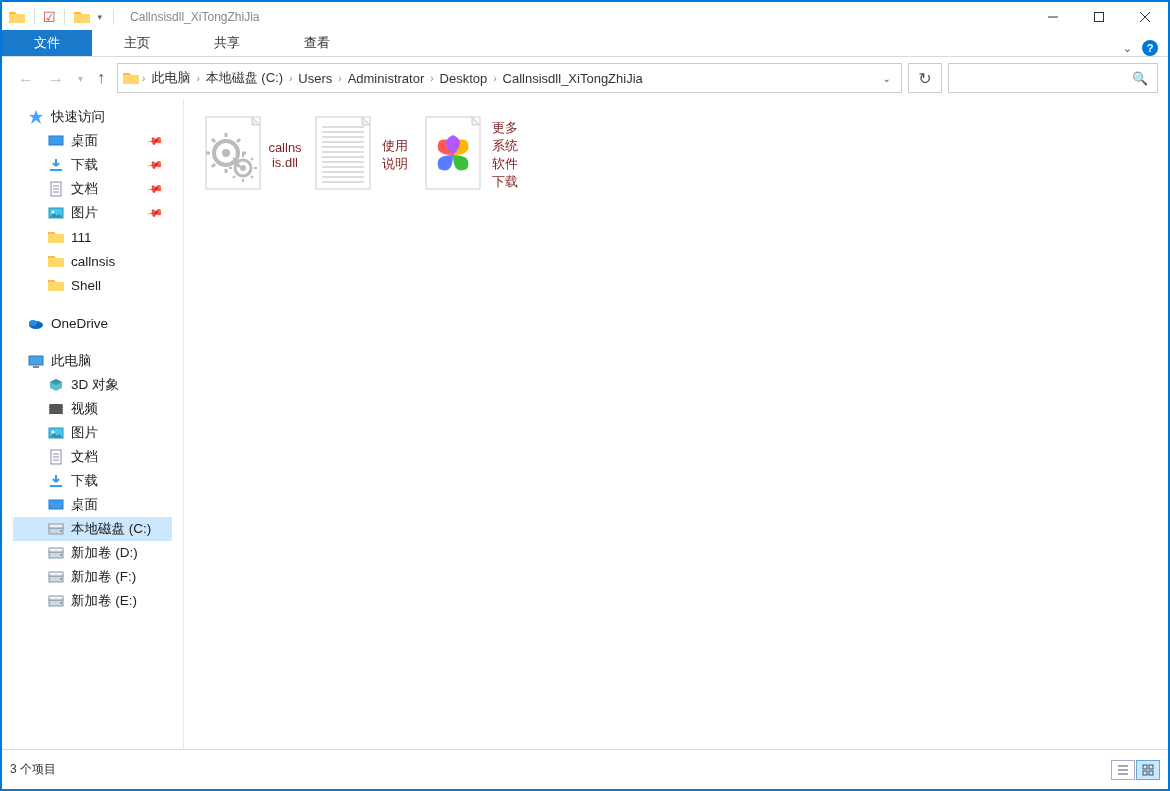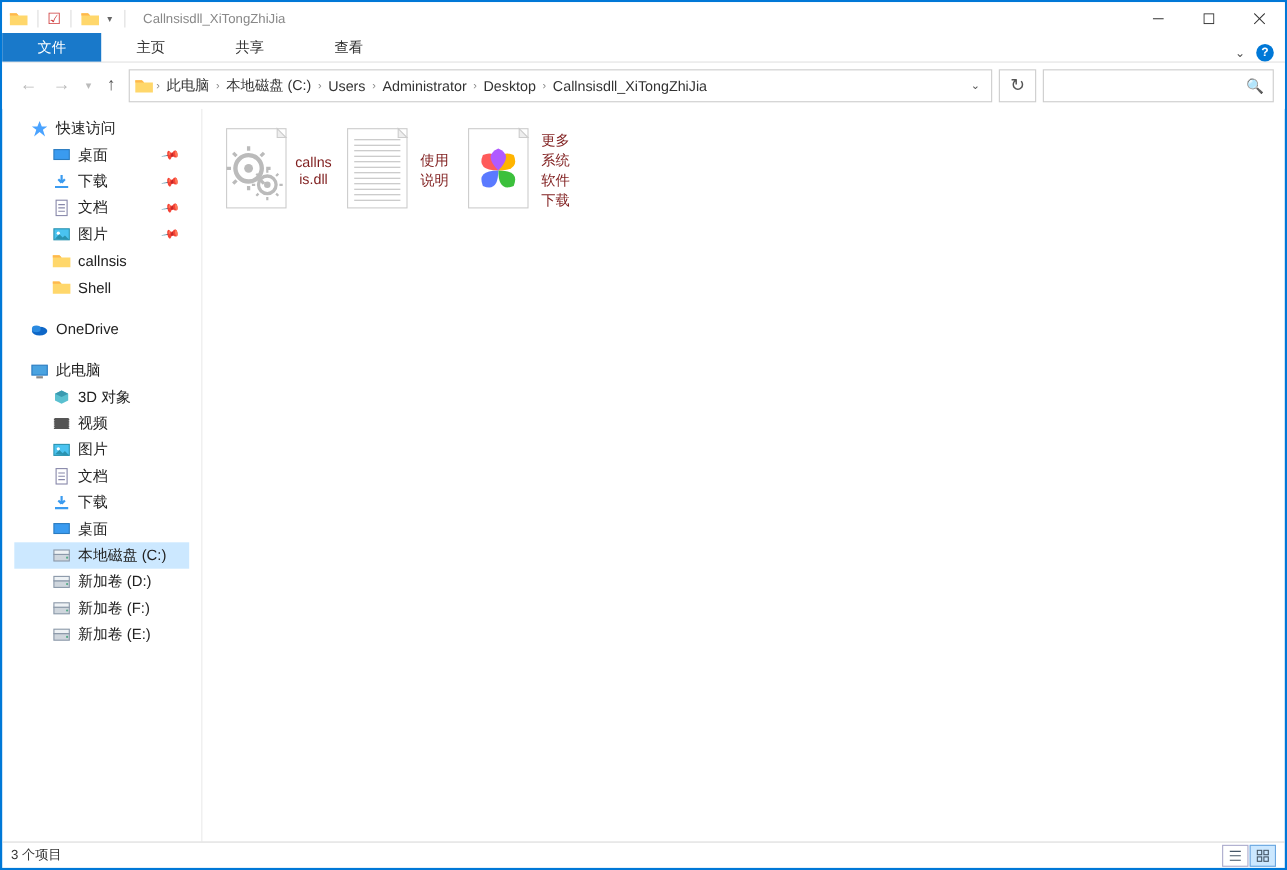--- a/index.html
+++ b/index.html
@@ -92,21 +92,21 @@
     padding: 6px 2px; font-size: 13px; color: #7f1d1d; text-align: center; cursor: pointer;
   }
   .file-ico-large {
     width: 80px; height: 80px; display: flex; align-items: center; justify-content: center;
     background: #fff; position: relative;
   }
   .file-name { margin-top: 4px; word-break: break-word;}
 
   
   .status-bar {
-    height: 24px; border-top: 1px solid #dadada; display: flex; align-items: center;
+    height: 40px; border-top: 1px solid #dadada; display: flex; align-items: center;
     font-size: 12px; padding: 0 8px; color: #333;
   }
   .status-right { margin-left: auto; display: flex; gap: 1px; }
   .view-toggle {
     width: 24px; height: 20px; border: 1px solid #aac; display: flex; align-items: center;
     justify-content: center; cursor: pointer; font-size: 11px; color: #456;
   }
   .view-toggle.active { background: #cce8ff; border-color: #6aa6e0; }
 </style>
 </head>
@@ -248,20 +248,29 @@
         <div class="tree-item indent1">
           <span class="tree-ico">
             <svg width="18" height="16">
               <rect x="2" y="3" width="14" height="10" fill="#4ac3f0" stroke="#2a93b0"></rect>
               <circle cx="6" cy="7" r="1.5" fill="#fff"></circle>
               <path d="M3 12l4-4 3 3 2-2 4 4" fill="#2a93b0"></path>
             </svg>
           </span>
           <span>图片</span>
           <span class="pin">📌</span>
+        </div>
+        <div class="tree-item indent1">
+          <span class="tree-ico">
+            <svg width="18" height="16">
+              <path fill="#ffd76b" d="M1 3h6l2 2h8v9H1z"></path>
+              <path fill="#ffb84d" d="M1 3h6l2 2H1z"></path>
+            </svg>
+          </span>
+          <span>111</span>
         </div>
         <div class="tree-item indent1">
           <span class="tree-ico">
             <svg width="18" height="16">
               <path fill="#ffd76b" d="M1 3h6l2 2h8v9H1z"></path>
               <path fill="#ffb84d" d="M1 3h6l2 2H1z"></path>
             </svg>
           </span>
           <span>callnsis</span>
         </div>

